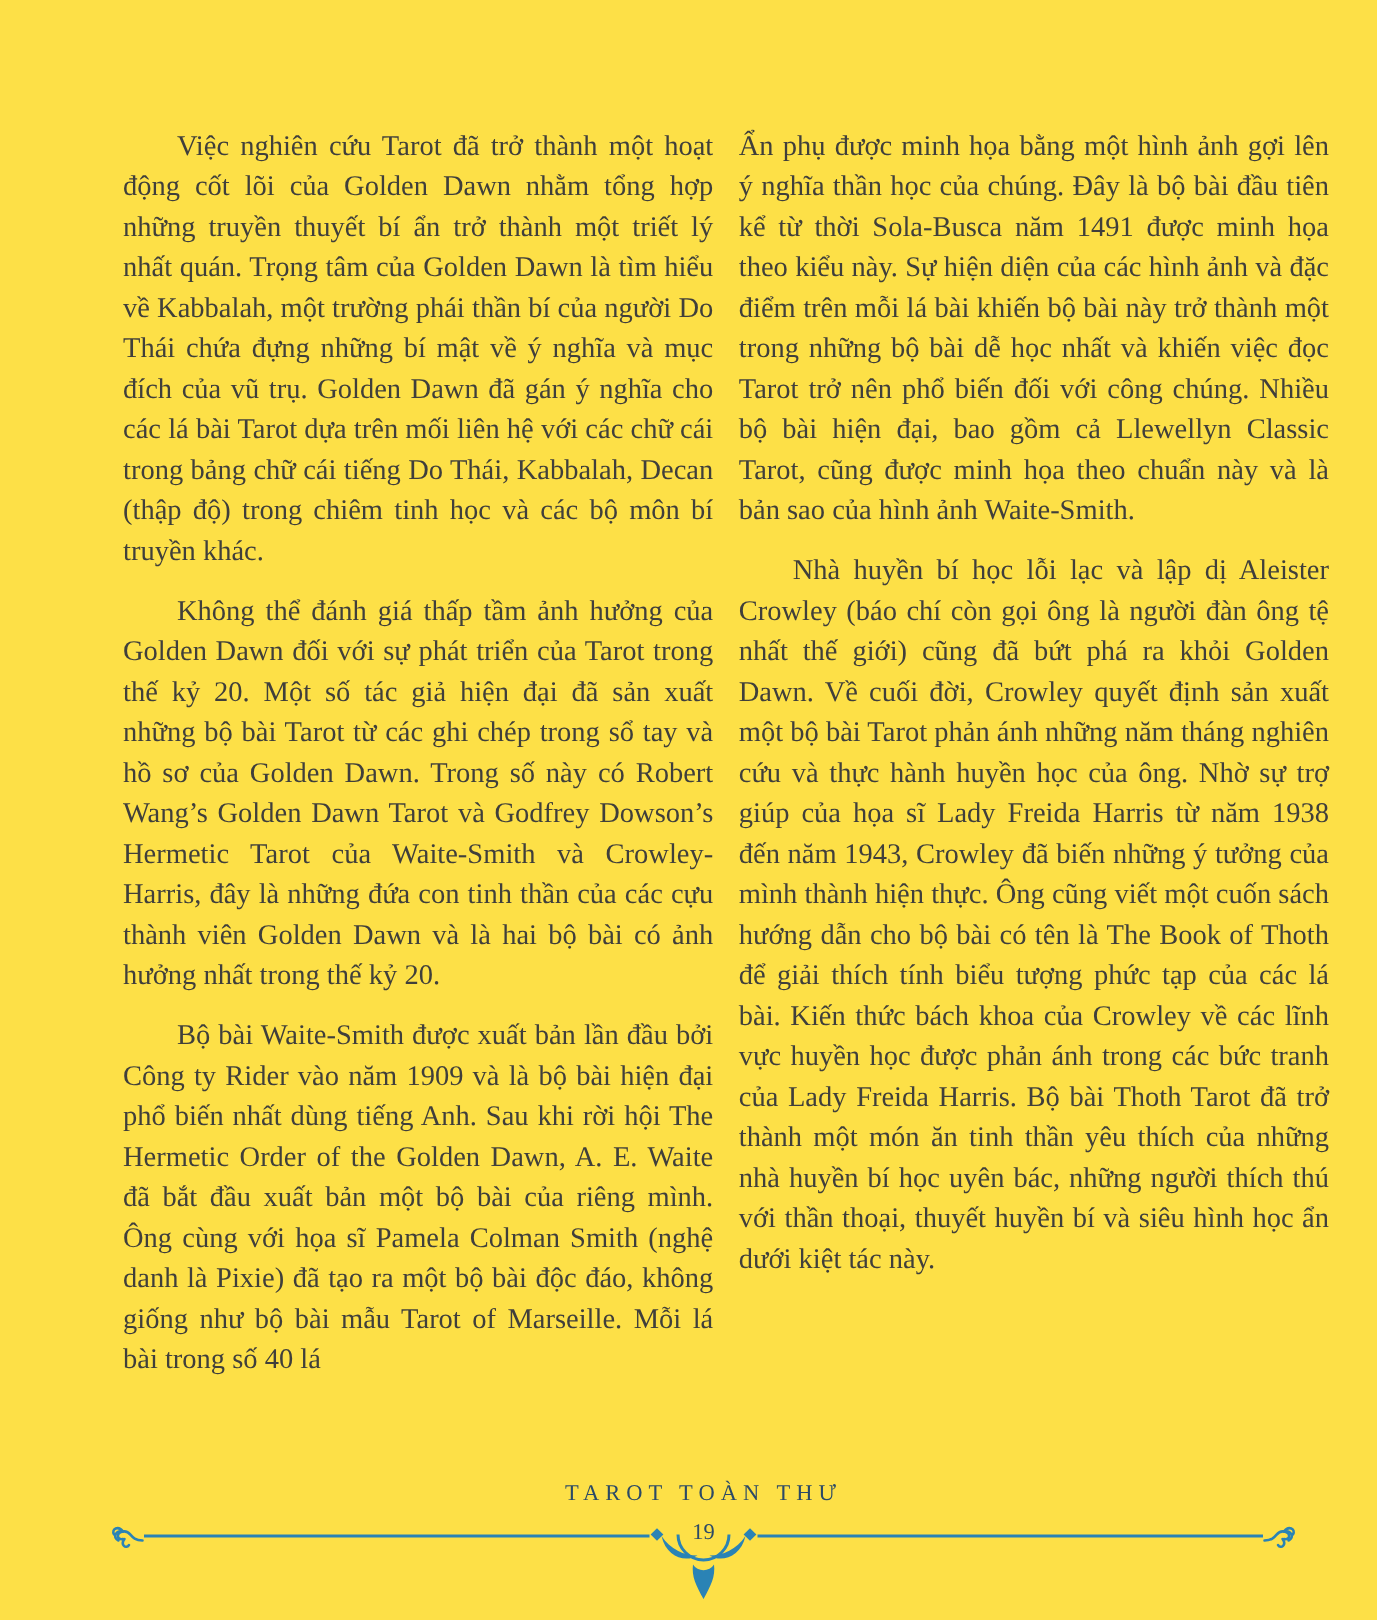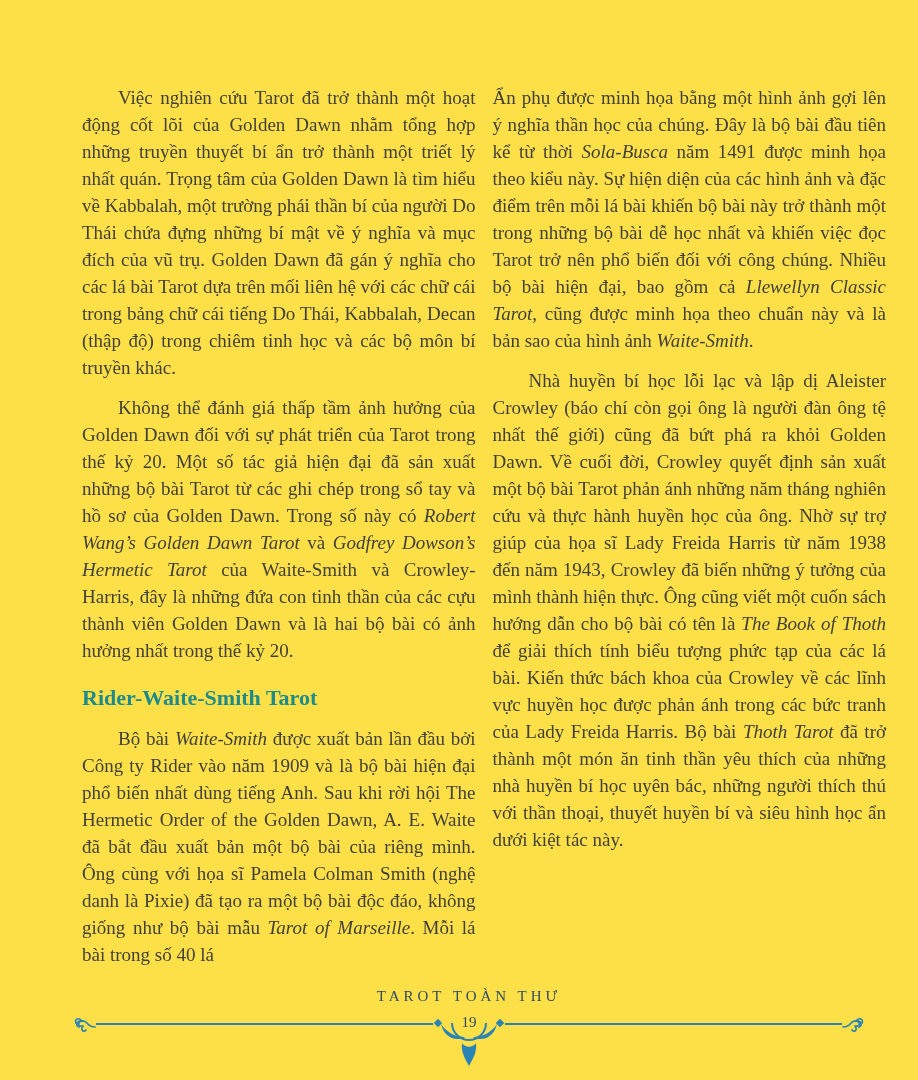--- a/index.html
+++ b/index.html
@@ -25,21 +25,21 @@
   .para {
     font-family: "Liberation Serif", serif;
     font-size: 19px;
     line-height: 27px;
     color: #403f3b;
     text-align: justify;
     margin: 0 0 13px 0;
     hyphens: none;
   }
   .para.indent { text-indent: 36px; }
-  .para .em { font-style: italic; }
+  .para .em { }
   .section-heading {
     font-family: "Liberation Serif", serif;
     font-size: 22px;
     line-height: 26px;
     font-weight: bold;
     color: #1d8a8c;
     margin: 21px 0 14px 0;
   }
   
   .footer {
@@ -92,21 +92,20 @@
 </style>
 </head>
 <body>
 
 <div class="page">
 
   <div class="columns">
     <div class="column" id="col-left">
         <p class="para indent"><span>Việc nghiên cứu Tarot đã trở thành một hoạt động cốt lõi của Golden Dawn nhằm tổng hợp những truyền thuyết bí ẩn trở thành một triết lý nhất quán. Trọng tâm của Golden Dawn là tìm hiểu về Kabbalah, một trường phái thần bí của người Do Thái chứa đựng những bí mật về ý nghĩa và mục đích của vũ trụ. Golden Dawn đã gán ý nghĩa cho các lá bài Tarot dựa trên mối liên hệ với các chữ cái trong bảng chữ cái tiếng Do Thái, Kabbalah, Decan (thập độ) trong chiêm tinh học và các bộ môn bí truyền khác.</span></p>
         <p class="para indent"><span>Không thể đánh giá thấp tầm ảnh hưởng của Golden Dawn đối với sự phát triển của Tarot trong thế kỷ 20. Một số tác giả hiện đại đã sản xuất những bộ bài Tarot từ các ghi chép trong sổ tay và hồ sơ của Golden Dawn. Trong số này có </span><span class="em">Robert Wang’s Golden Dawn Tarot</span><span> và </span><span class="em">Godfrey Dowson’s Hermetic Tarot</span><span> của Waite-Smith và Crowley-Harris, đây là những đứa con tinh thần của các cựu thành viên Golden Dawn và là hai bộ bài có ảnh hưởng nhất trong thế kỷ 20.</span></p>
-        <h2 class="section-heading">Rider-Waite-Smith Tarot</h2>
         <p class="para indent"><span>Bộ bài </span><span class="em">Waite-Smith</span><span> được xuất bản lần đầu bởi Công ty Rider vào năm 1909 và là bộ bài hiện đại phổ biến nhất dùng tiếng Anh. Sau khi rời hội The Hermetic Order of the Golden Dawn, A. E. Waite đã bắt đầu xuất bản một bộ bài của riêng mình. Ông cùng với họa sĩ Pamela Colman Smith (nghệ danh là Pixie) đã tạo ra một bộ bài độc đáo, không giống như bộ bài mẫu </span><span class="em">Tarot of Marseille</span><span>. Mỗi lá bài trong số 40 lá</span></p>
       </div>
     <div class="column" id="col-right">
         <p class="para"><span>Ẩn phụ được minh họa bằng một hình ảnh gợi lên ý nghĩa thần học của chúng. Đây là bộ bài đầu tiên kể từ thời </span><span class="em">Sola-Busca</span><span> năm 1491 được minh họa theo kiểu này. Sự hiện diện của các hình ảnh và đặc điểm trên mỗi lá bài khiến bộ bài này trở thành một trong những bộ bài dễ học nhất và khiến việc đọc Tarot trở nên phổ biến đối với công chúng. Nhiều bộ bài hiện đại, bao gồm cả </span><span class="em">Llewellyn Classic Tarot,</span><span> cũng được minh họa theo chuẩn này và là bản sao của hình ảnh </span><span class="em">Waite-Smith</span><span>.</span></p>
         <p class="para indent"><span>Nhà huyền bí học lỗi lạc và lập dị Aleister Crowley (báo chí còn gọi ông là người đàn ông tệ nhất thế giới) cũng đã bứt phá ra khỏi Golden Dawn. Về cuối đời, Crowley quyết định sản xuất một bộ bài Tarot phản ánh những năm tháng nghiên cứu và thực hành huyền học của ông. Nhờ sự trợ giúp của họa sĩ Lady Freida Harris từ năm 1938 đến năm 1943, Crowley đã biến những ý tưởng của mình thành hiện thực. Ông cũng viết một cuốn sách hướng dẫn cho bộ bài có tên là </span><span class="em">The Book of Thoth</span><span> để giải thích tính biểu tượng phức tạp của các lá bài. Kiến thức bách khoa của Crowley về các lĩnh vực huyền học được phản ánh trong các bức tranh của Lady Freida Harris. Bộ bài </span><span class="em">Thoth Tarot</span><span> đã trở thành một món ăn tinh thần yêu thích của những nhà huyền bí học uyên bác, những người thích thú với thần thoại, thuyết huyền bí và siêu hình học ẩn dưới kiệt tác này.</span></p>
       </div>
   </div>
 
   <div class="footer">
     <div class="footer-title">TAROT TOÀN THƯ</div>

